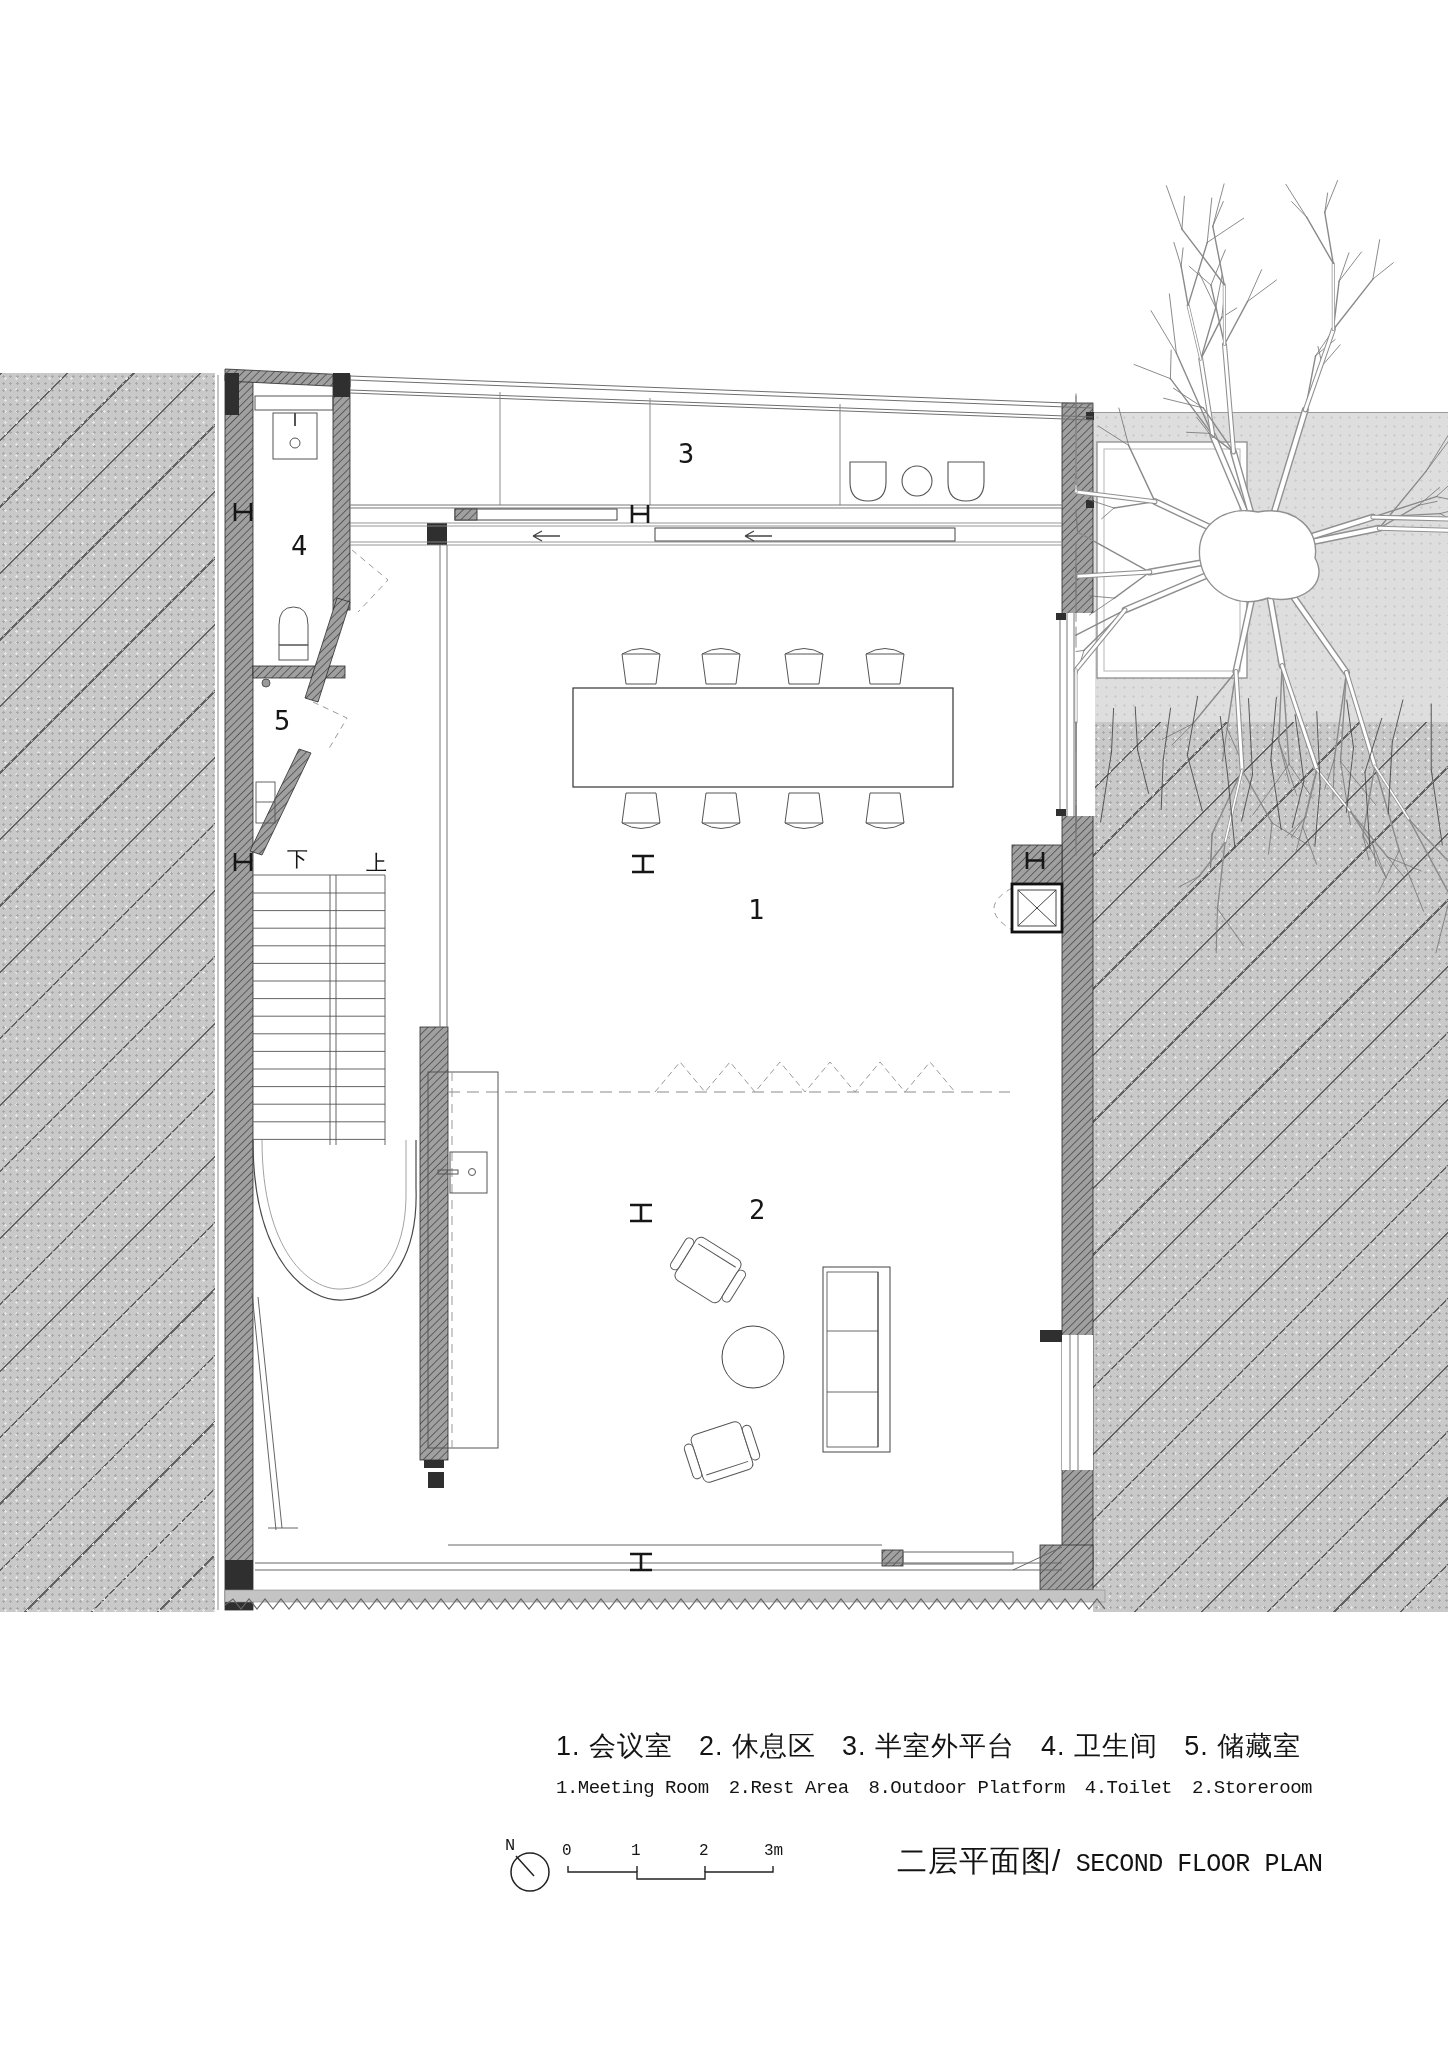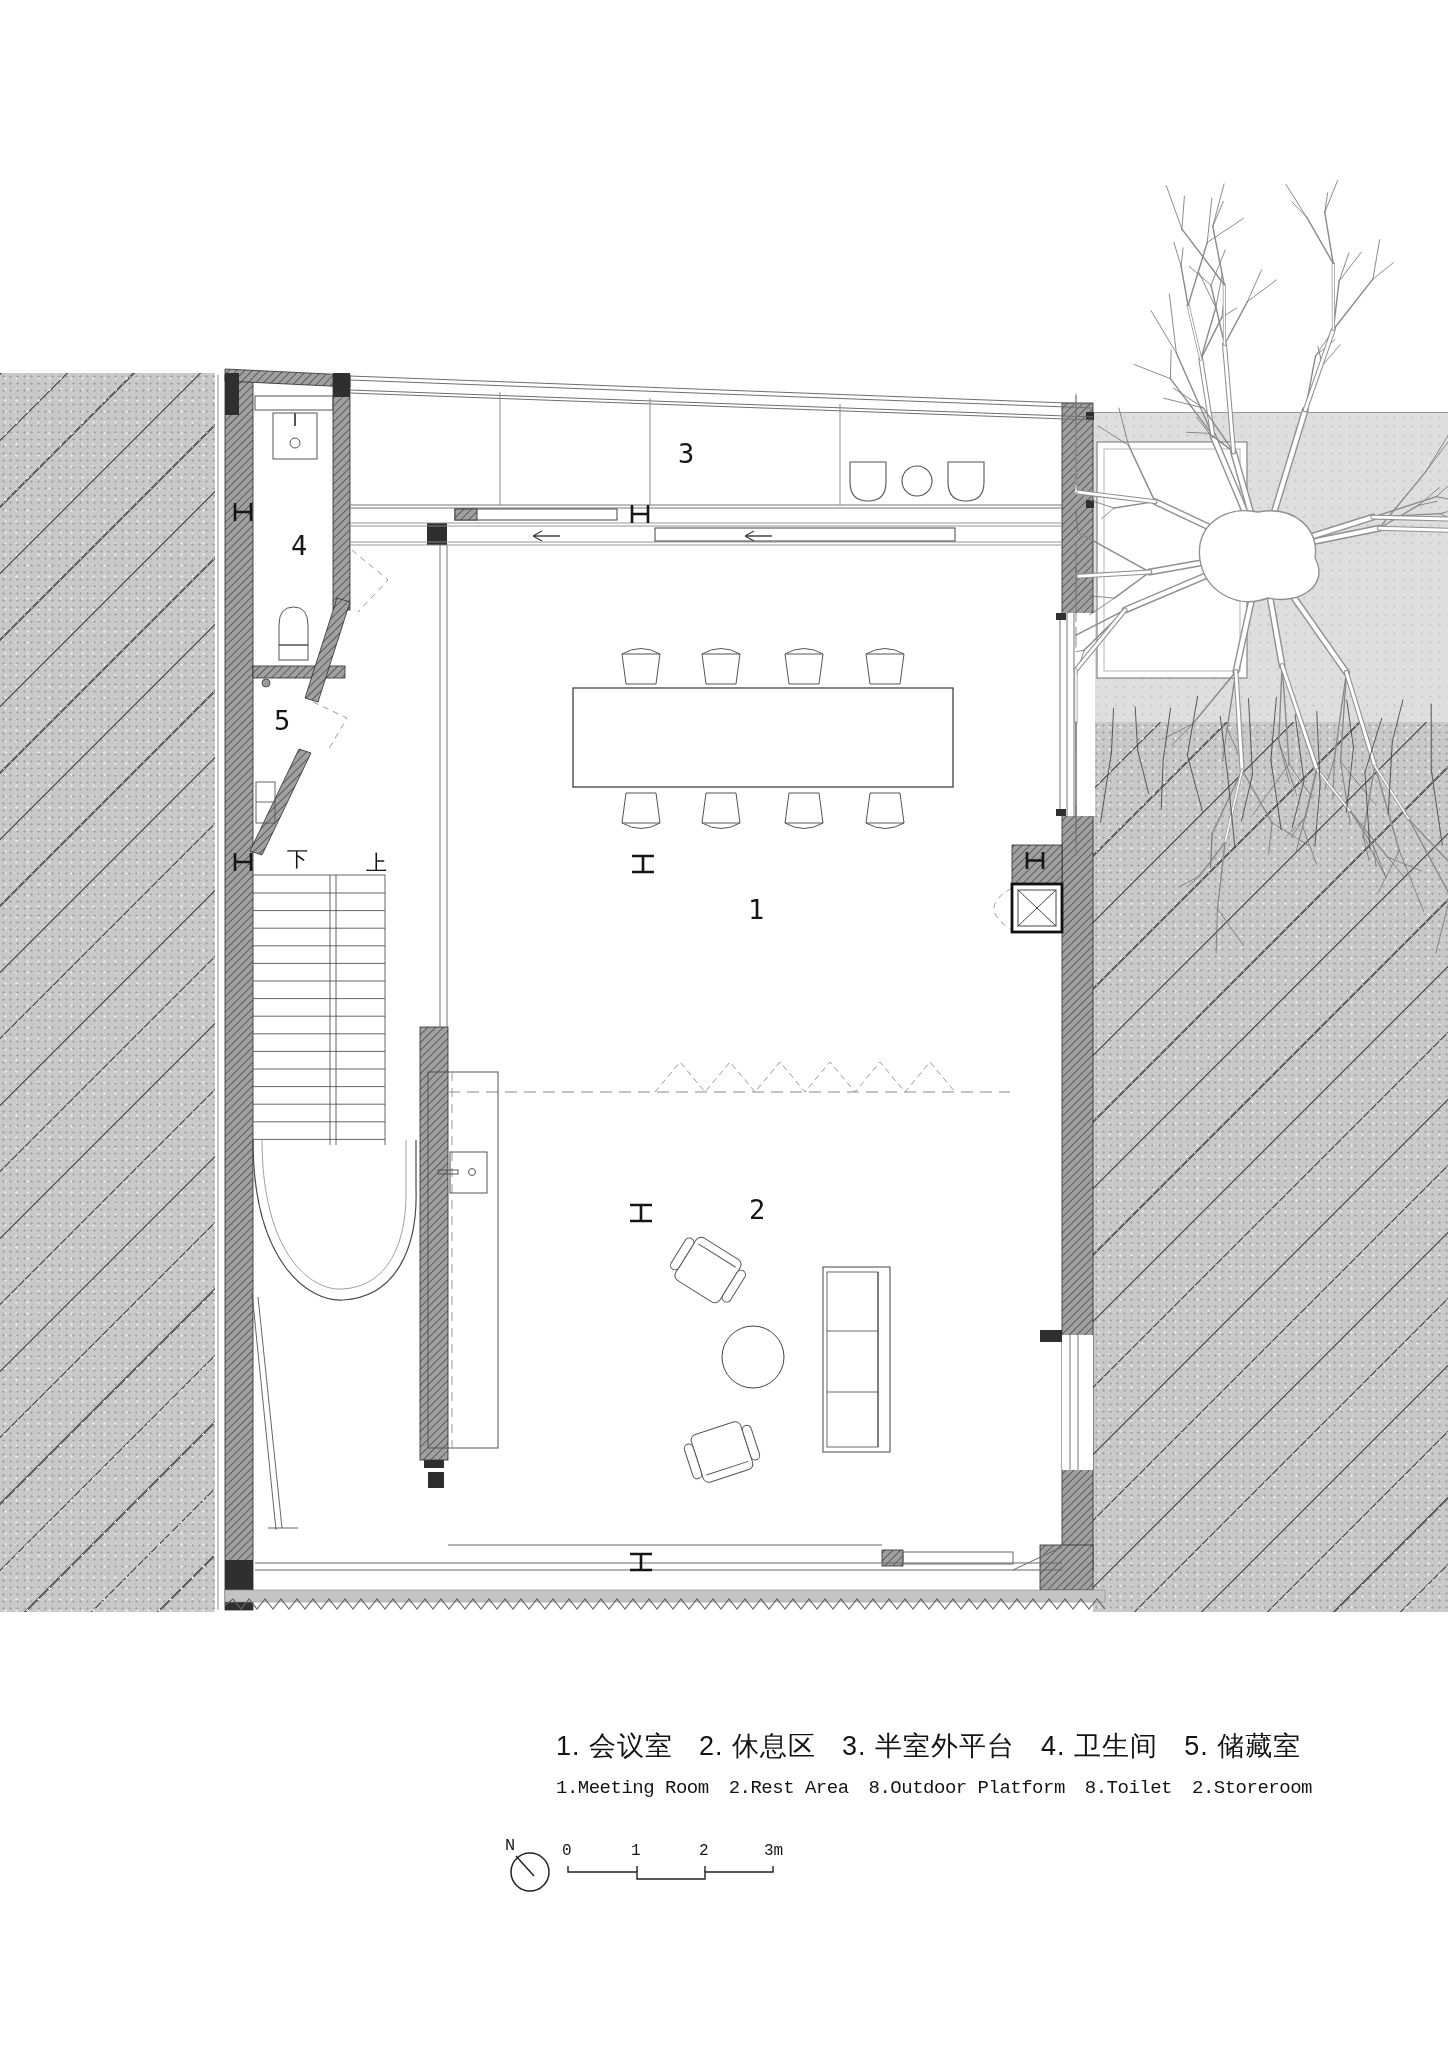--- a/index.html
+++ b/index.html
@@ -599,23 +599,26 @@
       <span>1. 会议室</span>
       <span>2. 休息区</span>
       <span>3. 半室外平台</span>
       <span>4. 卫生间</span>
       <span>5. 储藏室</span>
     </div>
     <div class="legend-en">
       <span>1.Meeting Room</span>
       <span>2.Rest Area</span>
       <span>8.Outdoor Platform</span>
-      <span>8.Toilet</span>
+      <span>4.Toilet</span>
       <span>2.Storeroom</span>
     </div>
   </div>
 
   <div class="north-label">N</div>
   <div class="scale-label" style="left:562px;">0</div>
   <div class="scale-label" style="left:631px;">1</div>
   <div class="scale-label" style="left:699px;">2</div>
   <div class="scale-label" style="left:764px;text-align:right;">3m</div>
+  <div class="titleblock-title">
+    <span class="zh">二层平面图/</span><span class="en"> SECOND FLOOR PLAN</span>
+  </div>
 </div>
 
 </body></html>

